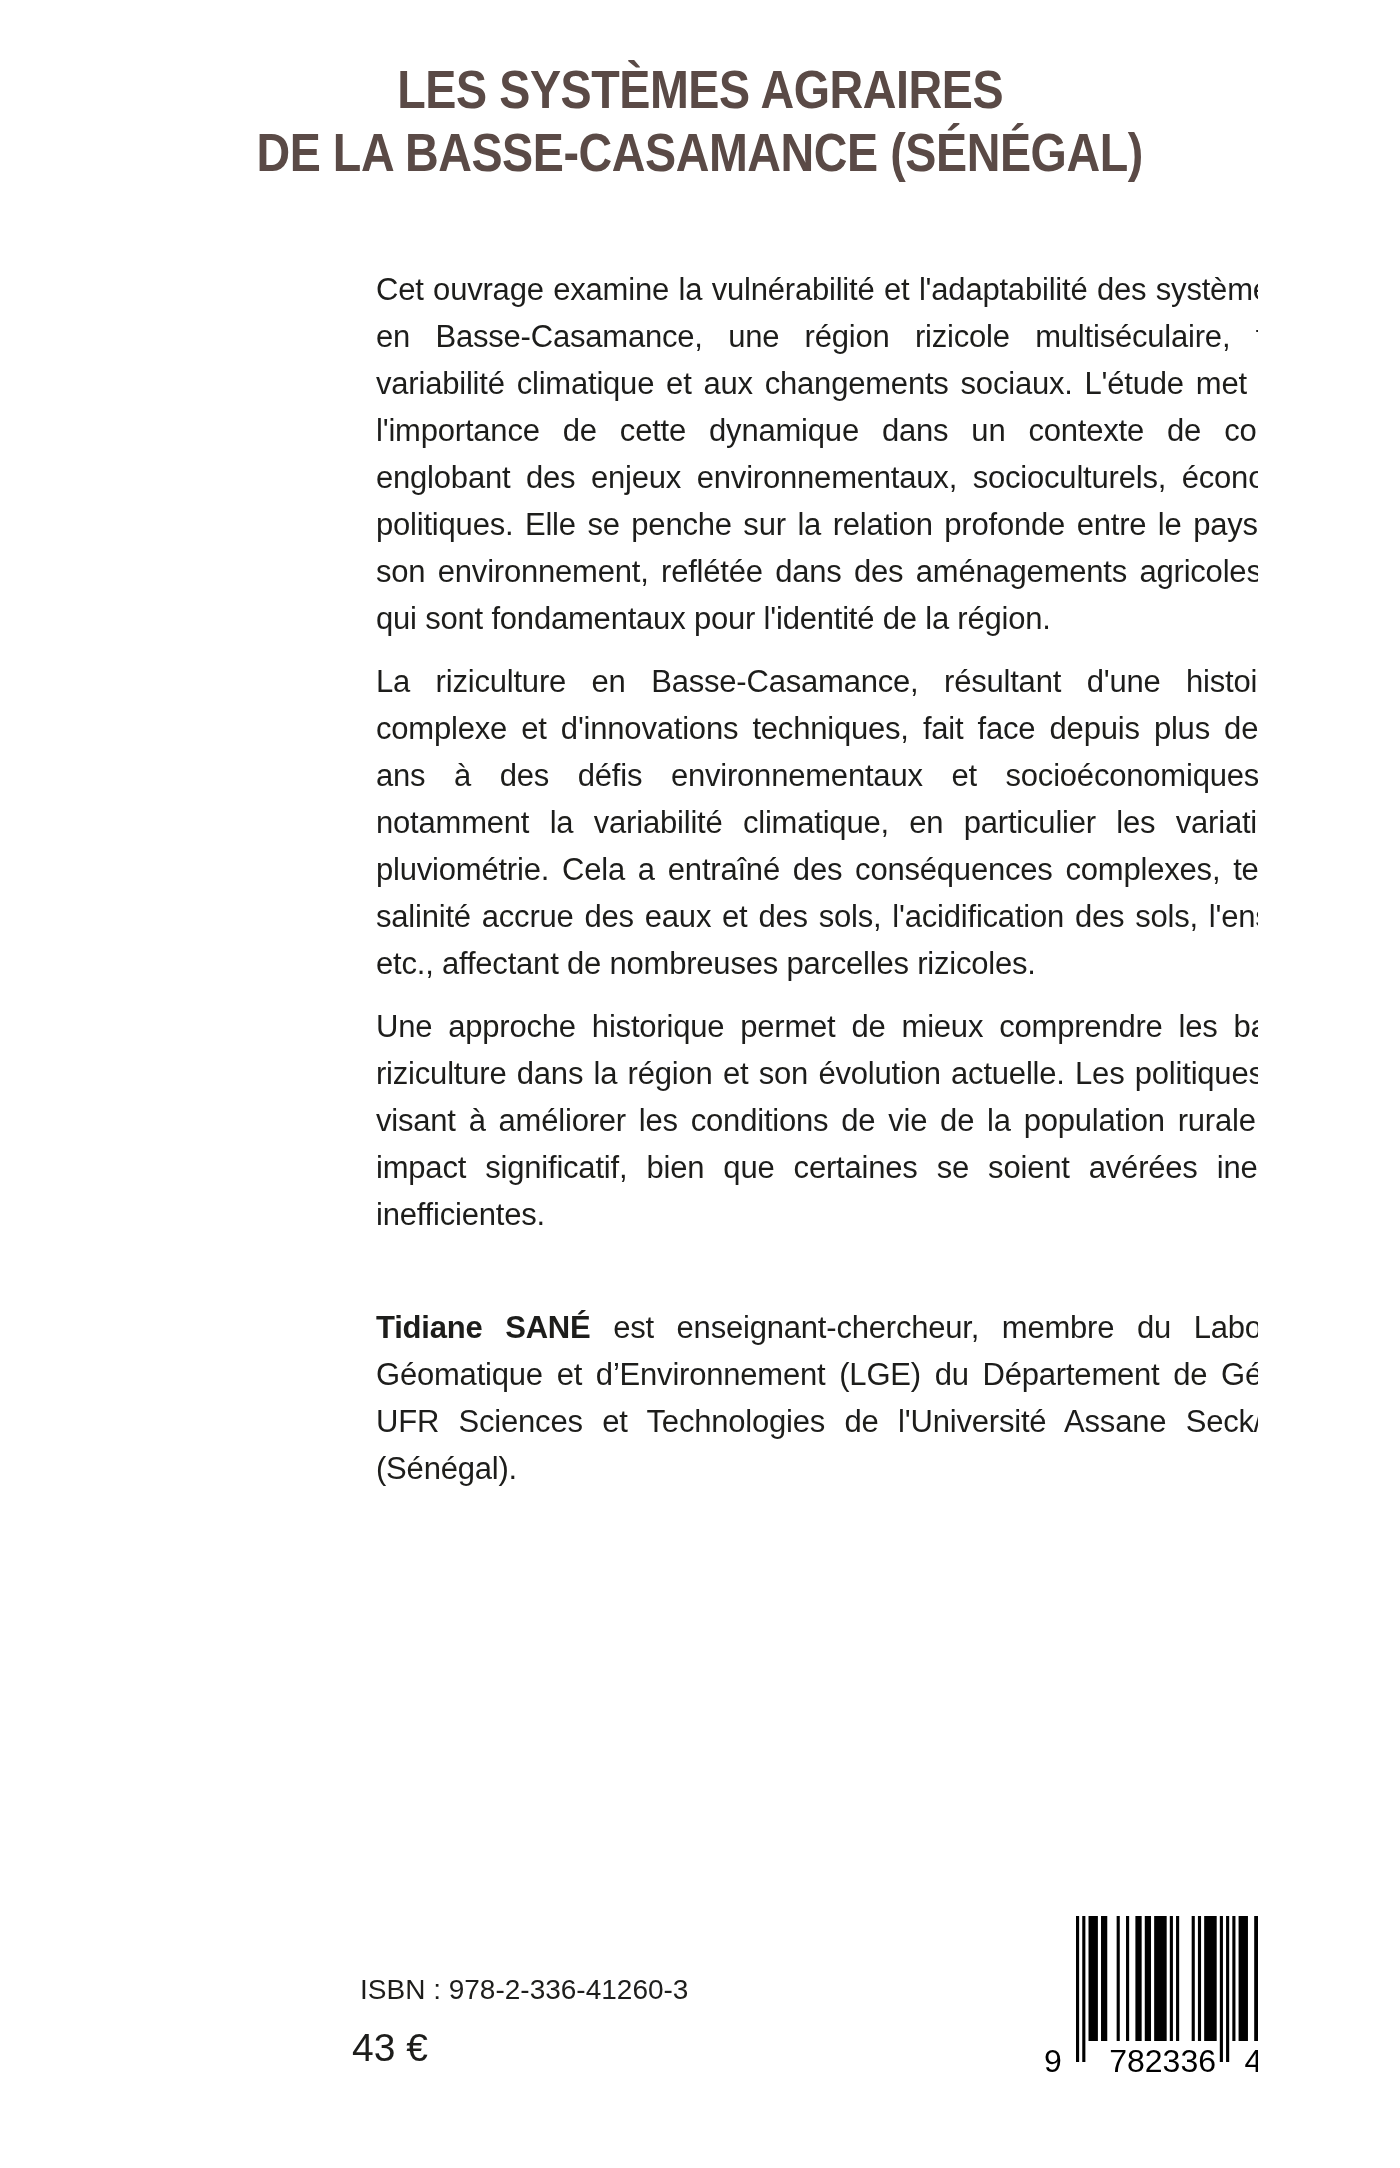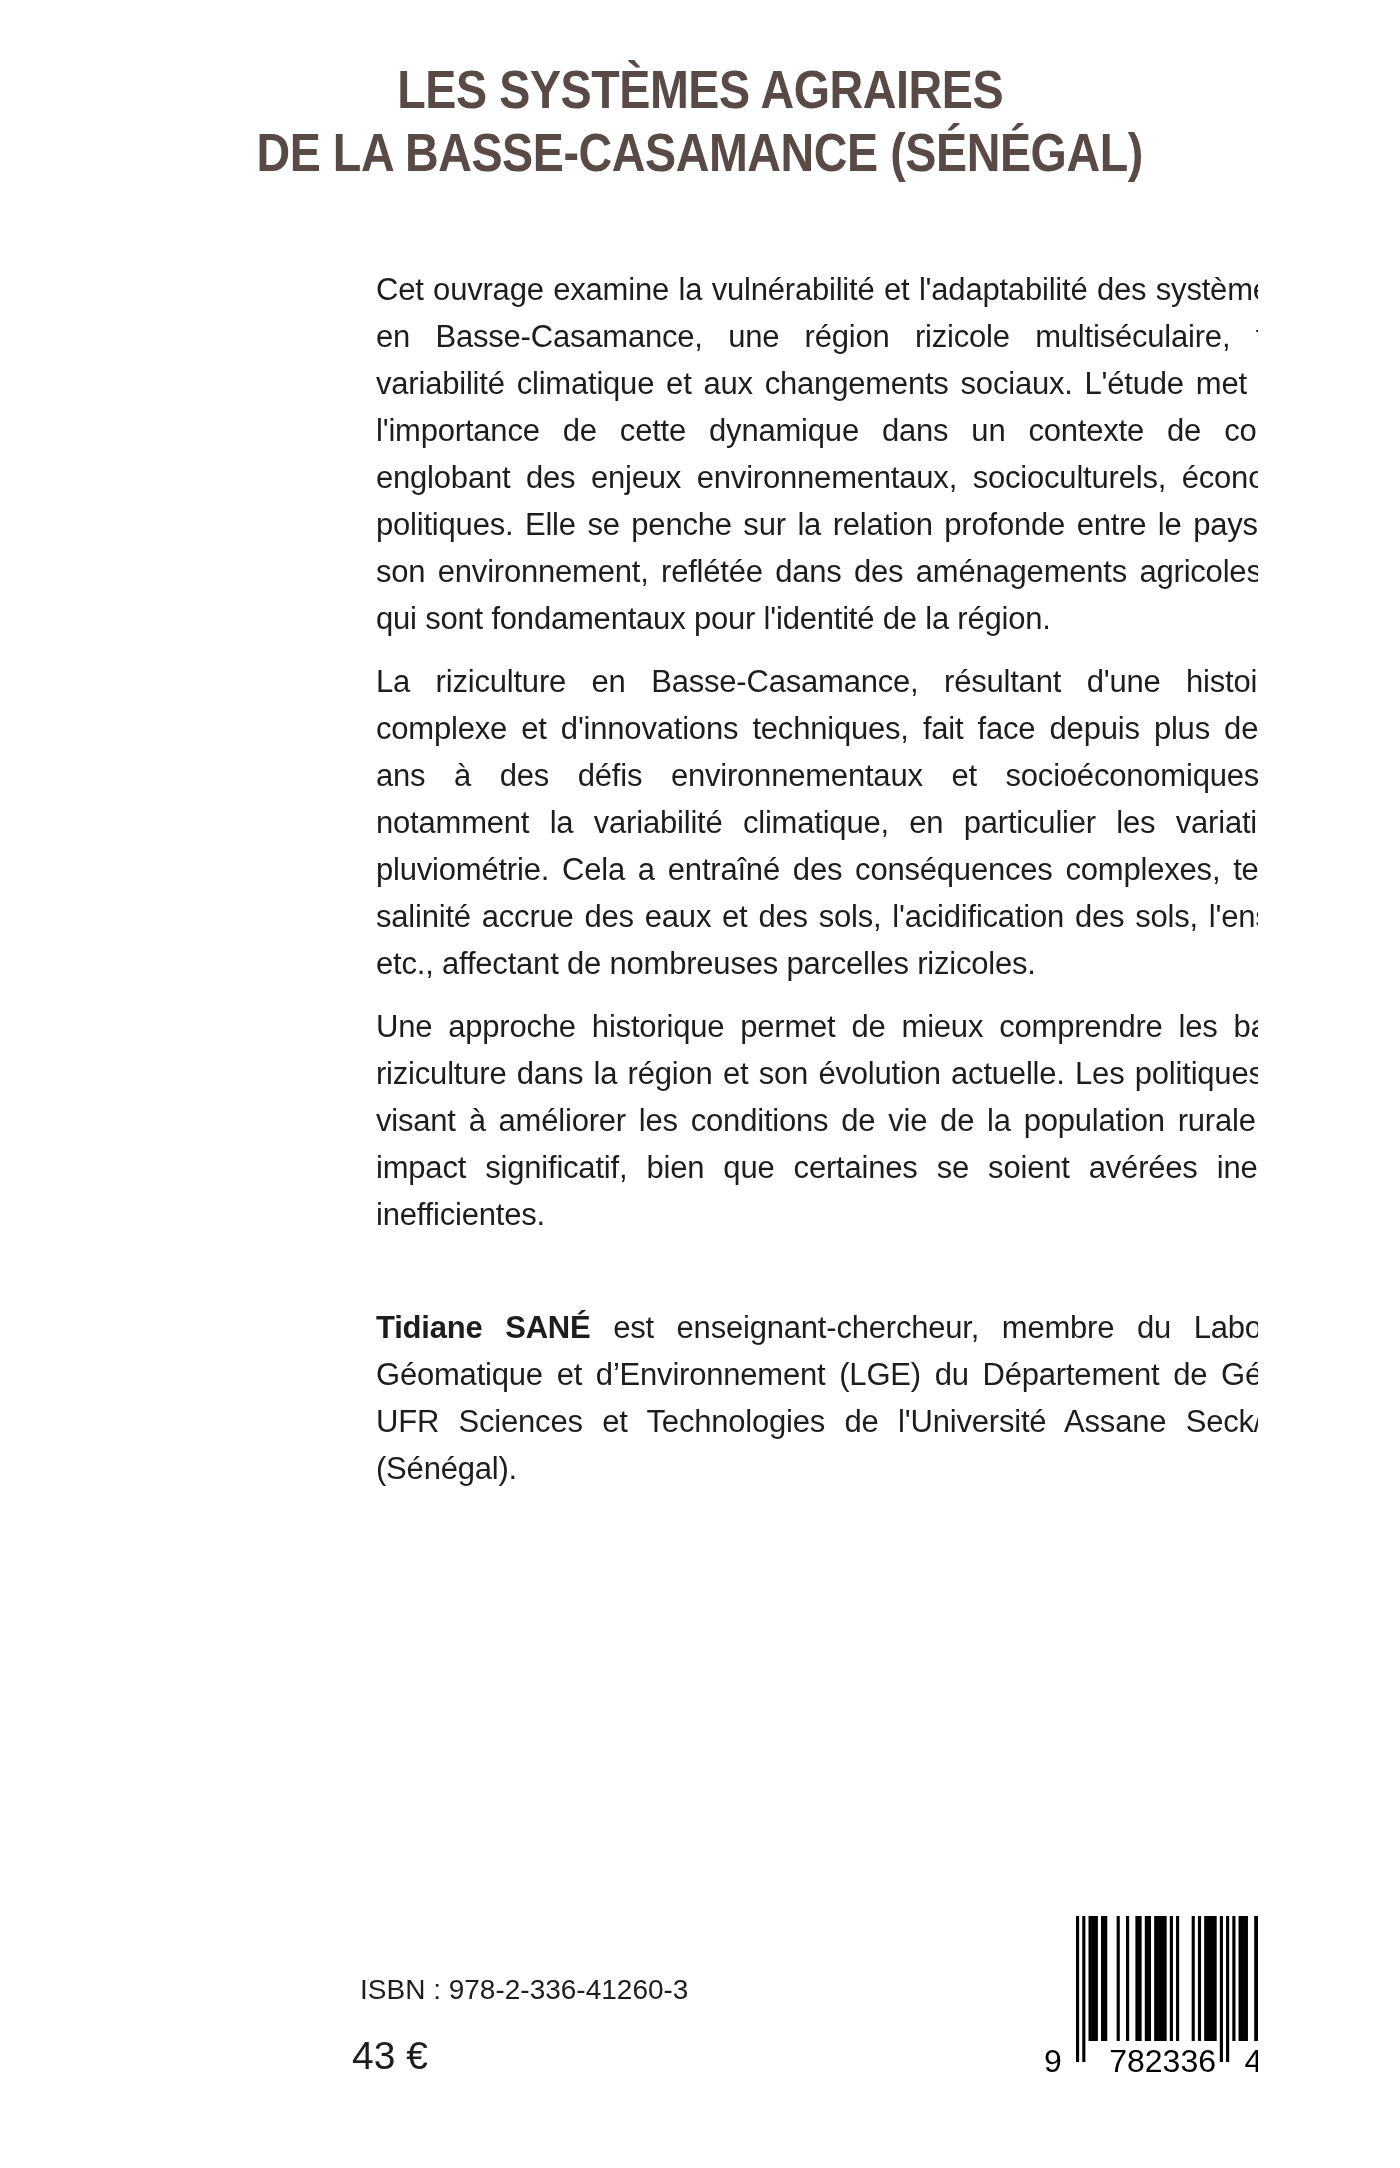--- a/index.html
+++ b/index.html
@@ -59,21 +59,20 @@
     top: 1974px;
     font-size: 28px;
     letter-spacing: 0;
   }
 
   .price {
     position: absolute;
     left: 210px;
     top: 2026px;
     font-size: 39px;
-    margin-top: 8px;
   }
 
   .barcode {
     position: absolute;
     left: 934px;
     top: 1916px;
     width: 297px;
     height: 180px;
   }
   .barcode svg { display: block; }

